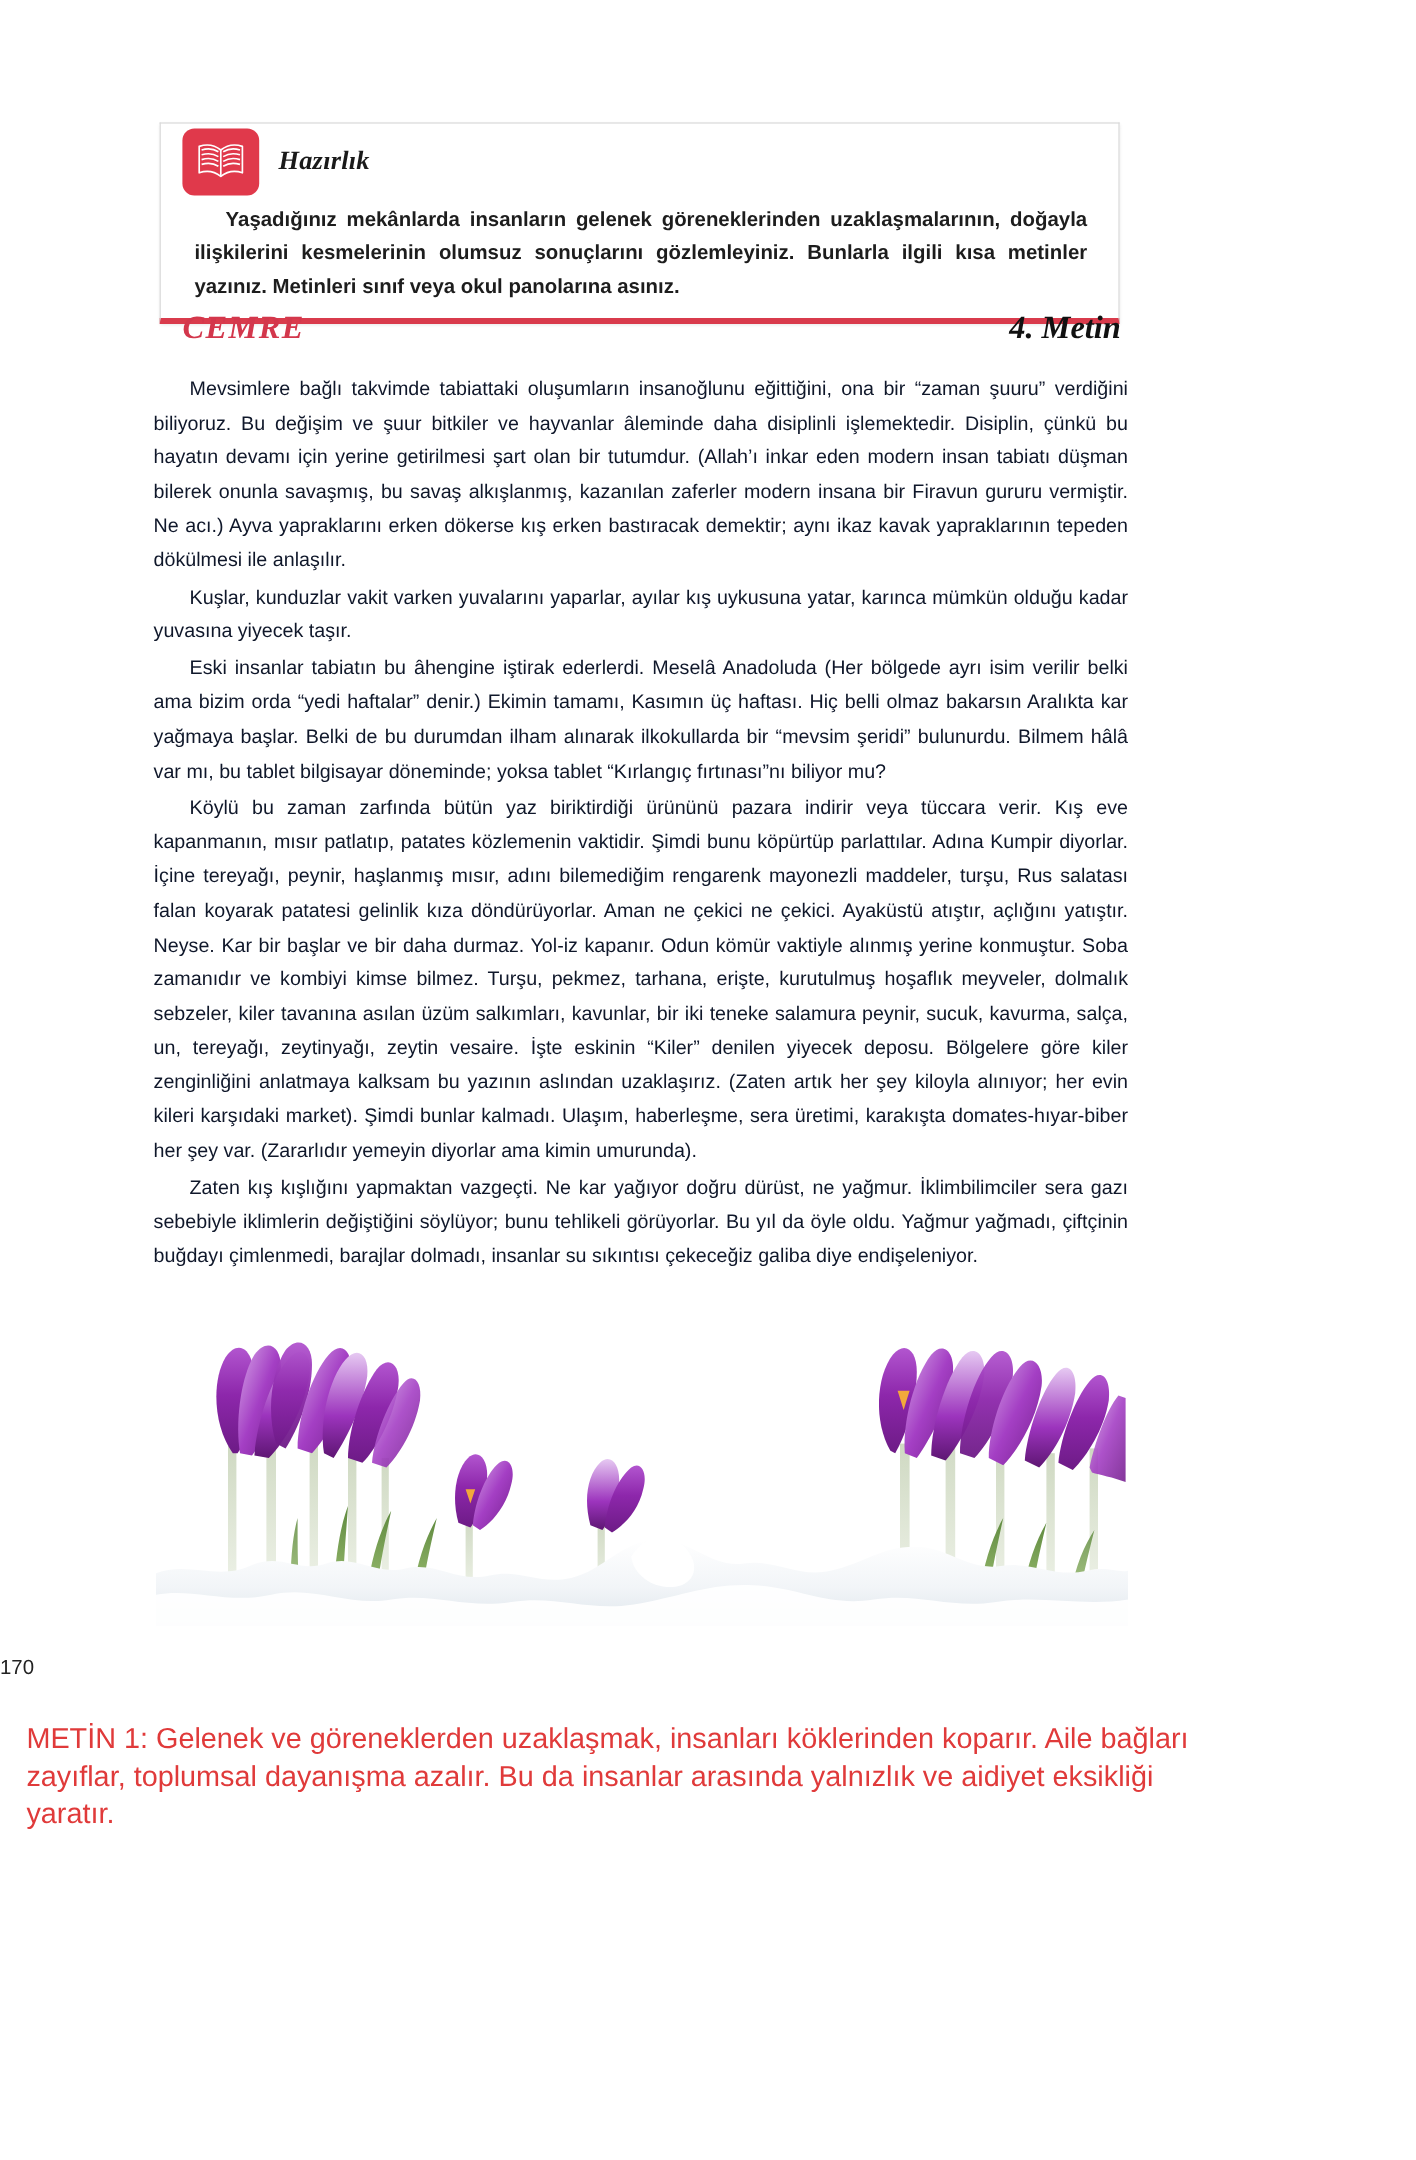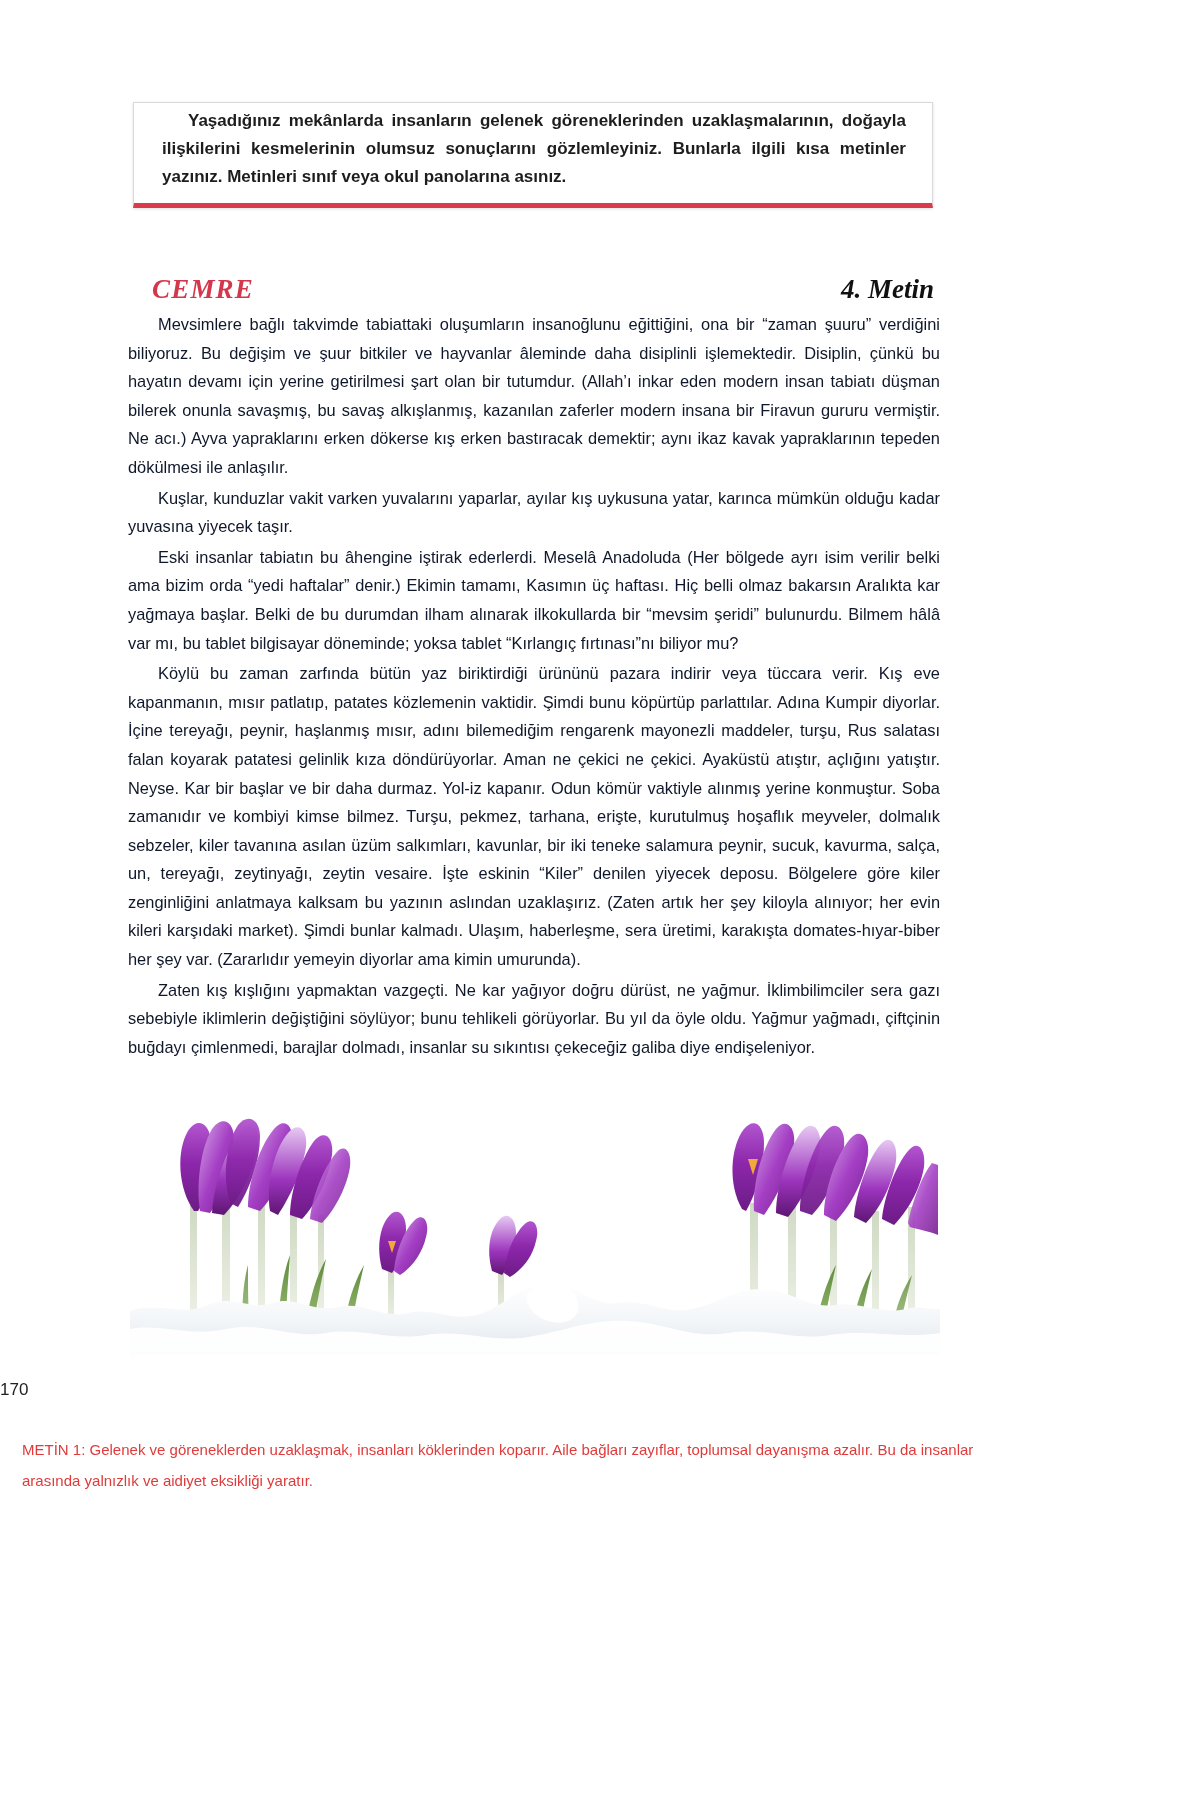--- a/index.html
+++ b/index.html
@@ -59,21 +59,21 @@
     line-height:28px;
     text-align:justify;
     color:#1d1d1d;
     font-weight:bold;
   }
   .hazirlik-text .ind { padding-left:26px; }
 
   
   .title-row {
     position:absolute;
-    left:152px; top:274px;
+    left:152px; top:258px;
     width:782px;
     display:flex;
     align-items:flex-start;
     justify-content:space-between;
   }
   .cemre {
     font-family:"Liberation Serif", serif;
     font-weight:bold;
     font-style:italic;
     font-size:27px;
@@ -123,33 +123,52 @@
     font-size:17px;
     color:#222;
   }
 
   
   .annot {
     position:absolute;
     left:22px;
     width:1010px;
     color:#e03a3a;
-    font-size:15px;
+    font-size:24px;
     line-height:31px;
     font-family:"Liberation Sans", sans-serif;
   }
   .annot-1 { top:1434px; }
   .annot-2 { top:1508px; }
 </style>
 </head>
 <body>
 
 <div class="page">
 
   <div class="hazirlik-box">
+    <div class="hazirlik-head">
+      <span class="book-badge">
+        <svg width="44" height="36" viewBox="0 0 44 36" aria-hidden="true">
+          <g fill="none" stroke="#ffffff" stroke-width="1.4" stroke-linejoin="round">
+            <path d="M22 8 C17 4, 10 3, 4 5 L4 27 C10 25, 17 26, 22 30 C27 26, 34 25, 40 27 L40 5 C34 3, 27 4, 22 8 Z"></path>
+            <path d="M22 8 L22 30"></path>
+            <path d="M6 8 C11 6.5, 16 7, 20 9.5"></path>
+            <path d="M6 12 C11 10.5, 16 11, 20 13.5"></path>
+            <path d="M6 16 C11 14.5, 16 15, 20 17.5"></path>
+            <path d="M6 20 C11 18.5, 16 19, 20 21.5"></path>
+            <path d="M24 9.5 C28 7, 33 6.5, 38 8"></path>
+            <path d="M24 13.5 C28 11, 33 10.5, 38 12"></path>
+            <path d="M24 17.5 C28 15, 33 14.5, 38 16"></path>
+            <path d="M24 21.5 C28 19, 33 18.5, 38 20"></path>
+          </g>
+        </svg>
+      </span>
+      <span class="hazirlik-title">Hazırlık</span>
+    </div>
     <div class="hazirlik-text">
       <span class="ind"></span><span>Yaşadığınız mekânlarda insanların gelenek göreneklerinden uzaklaşmalarının, doğayla ilişkilerini kesmelerinin olumsuz sonuçlarını gözlemleyiniz. Bunlarla ilgili kısa metinler yazınız. Metinleri sınıf veya okul panolarına asınız.</span>
     </div>
   </div>
 
   <div class="title-row">
     <span class="cemre">CEMRE</span>
     <span class="metin-no">4. Metin</span>
   </div>
 

